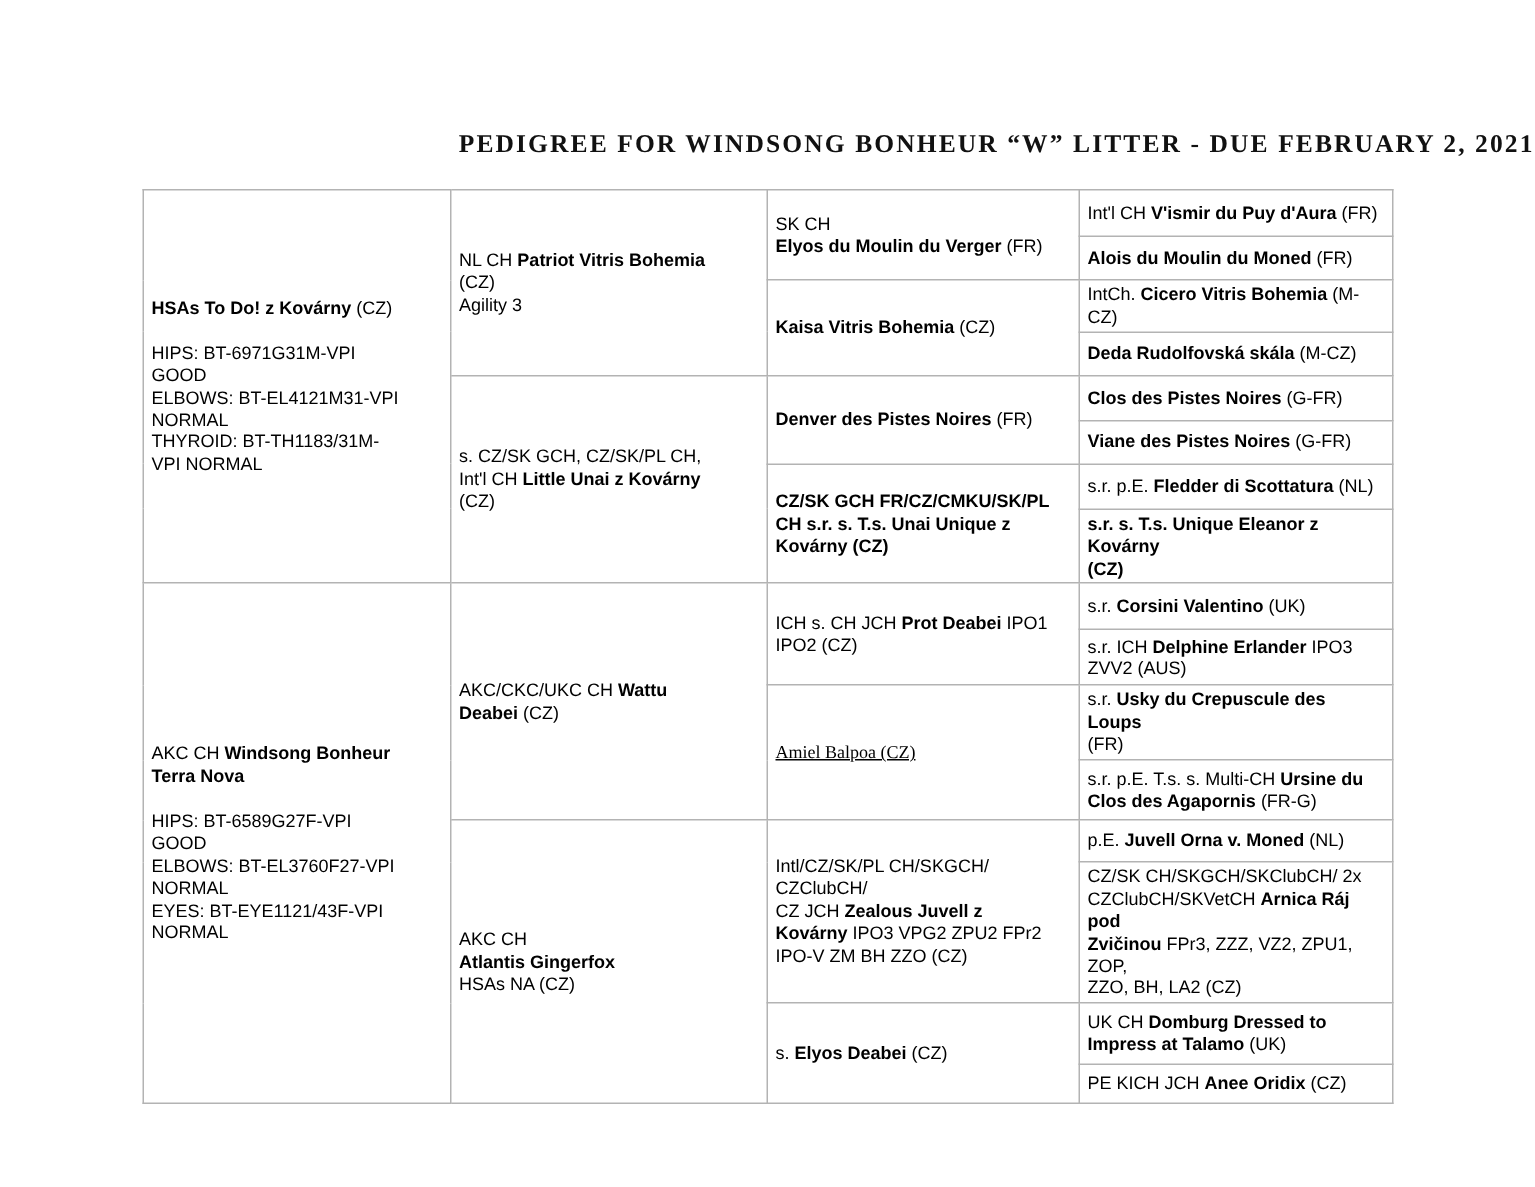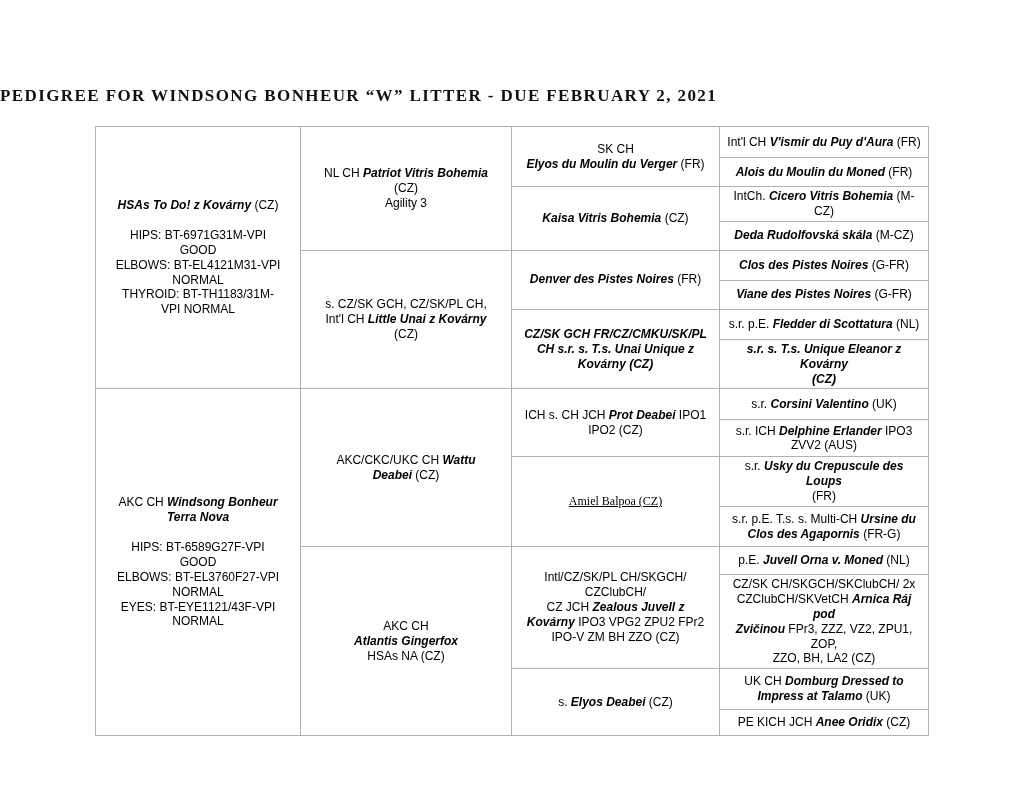--- a/index.html
+++ b/index.html
@@ -10,53 +10,52 @@
     background:#ffffff;
     font-family:"Liberation Sans", sans-serif;
     color:#000;
     overflow:hidden;
   }
   .title{
     position:absolute;
     top:86px;
     left:0;
     width:100%;
-    text-align:left;
+    text-align:right;
     font-family:"Liberation Serif", serif;
     font-weight:bold;
     font-size:17px;
     letter-spacing:1.4px;
     color:#111;
     white-space:nowrap;
   }
   table.pedigree{
     position:absolute;
     left:95px;
     top:126px;
     width:833px;
     border-collapse:collapse;
     table-layout:fixed;
   }
   table.pedigree td{
     border:1px solid #b3b3b3;
-    text-align:center;
     vertical-align:middle;
     padding:2px 5px;
     white-space:pre-line;
     line-height:1.24;
     font-size:12px;
     overflow:hidden;
   }
   td.c4{font-size:11px;line-height:1.22;}
   td.serif-name{
     font-family:"Liberation Serif", serif;
     font-size:15.5px;
     text-decoration:underline;
   }
-  .b{font-weight:bold;font-style:italic;}
+  .b{font-weight:bold;}
 </style>
 </head>
 <body>
 
 <div class="page">
 
   <div class="title">PEDIGREE FOR WINDSONG BONHEUR “W” LITTER - DUE FEBRUARY 2, 2021</div>
 
   <table class="pedigree">
     <colgroup>

